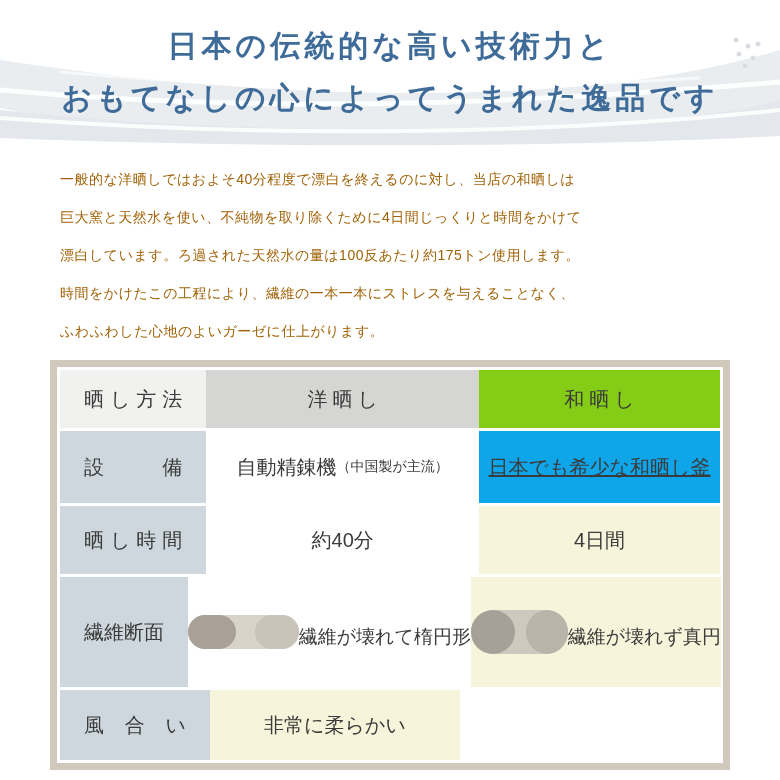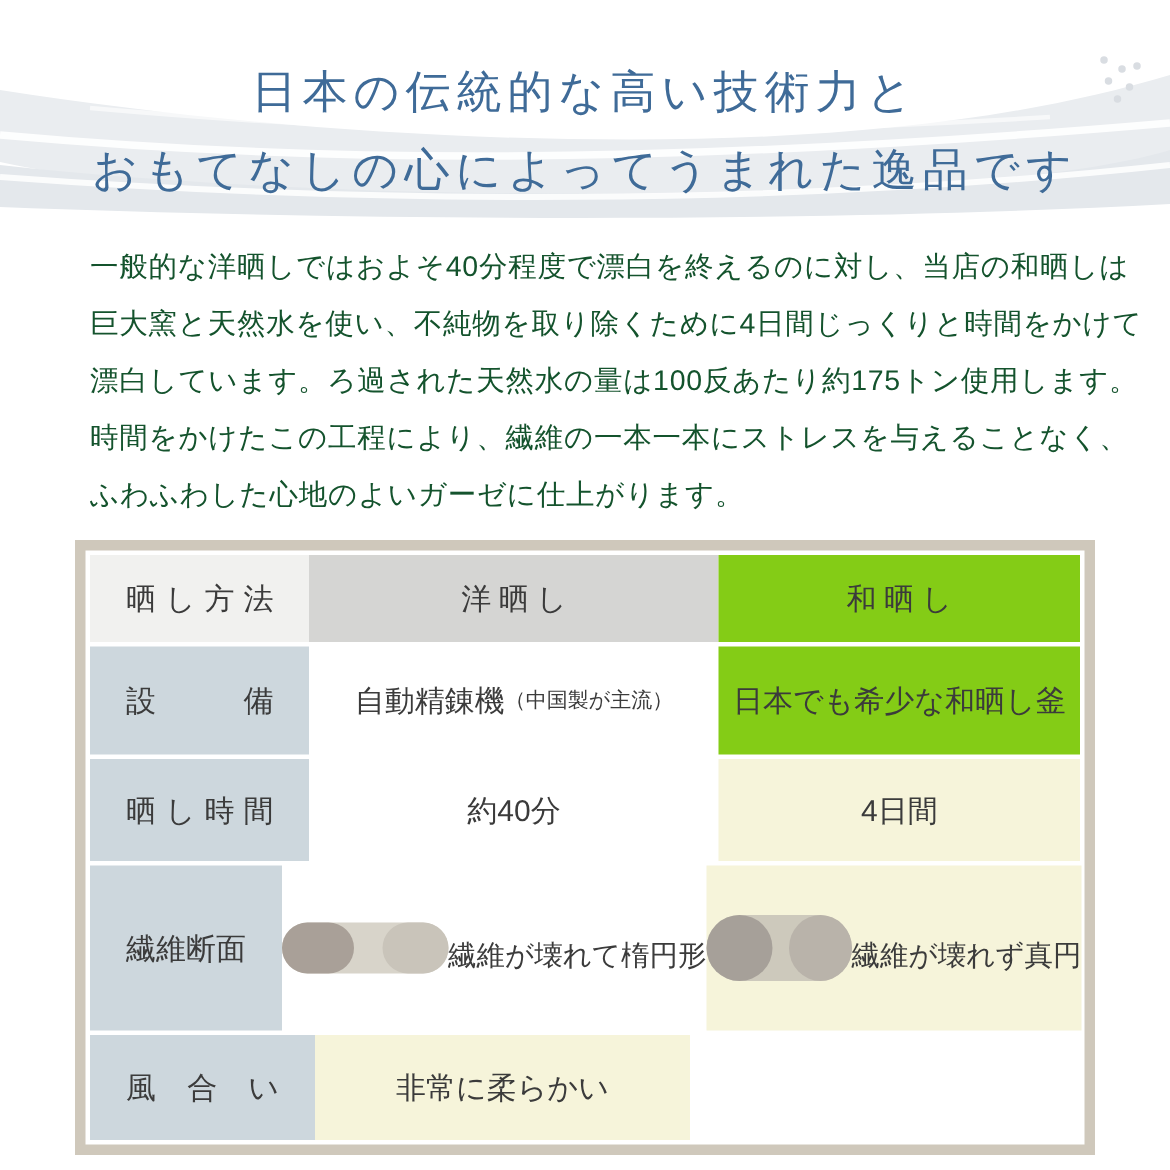--- a/index.html
+++ b/index.html
@@ -10,37 +10,37 @@
     background:#ffffff;
     font-family:"Liberation Sans","DejaVu Sans",sans-serif;
     color:#3f3f3f;
   }
 
   
   .hero{position:relative;width:780px;height:146px;}
   .hero .wave-bg{position:absolute;left:0;top:0;width:100%;height:100%;}
   .hero-title{
     position:relative;z-index:1;
-    margin:0;padding-top:36px;
+    margin:0;padding-top:20px;
     text-align:center;
     font-family:"Liberation Serif","DejaVu Serif",serif;
-    font-size:30px;font-weight:400;
+    font-size:30px;font-weight:700;
     color:#3f6b98;
     letter-spacing:4px;
     line-height:52px;
   }
   .hero-title .line{display:block;white-space:nowrap;}
 
   
   .intro{
     margin:14px 60px 0 60px;
-    font-size:19px;
+    font-size:14px;
     line-height:38px;
     letter-spacing:0.5px;
-    color:#14532d;
+    color:#a16207;
   }
   .intro .line{display:block;white-space:nowrap;}
 
   
   .compare{
     box-sizing:border-box;
     width:680px;
     margin:10px auto 0 auto;
     border:7px solid #cfc8bb;
     background:#ffffff;
@@ -142,21 +142,21 @@
       <div class="cell c1 stretch" style="background-color: rgb(205, 215, 221);">
         <span class="inner char-justify">
             <span>設</span>
             <span>備</span>
           </span>
       </div>
       <div class="cell c2" style="background-color: rgb(255, 255, 255);">
         <span>自動精錬機</span>
           <span class="note">（中国製が主流）</span>
       </div>
-      <div class="cell c3" style="background-color: #84cc16;">日本でも希少な和晒し釜</div>
+      <div class="cell c3" style="background-color: #0ea5e9; text-decoration: underline;">日本でも希少な和晒し釜</div>
     </div>
 
     <div class="row row-time">
       <div class="cell c1 stretch" style="background-color: rgb(205, 215, 221);">
         <span class="inner char-justify">
             <span>晒</span>
             <span>し</span>
             <span>時</span>
             <span>間</span>
           </span>

